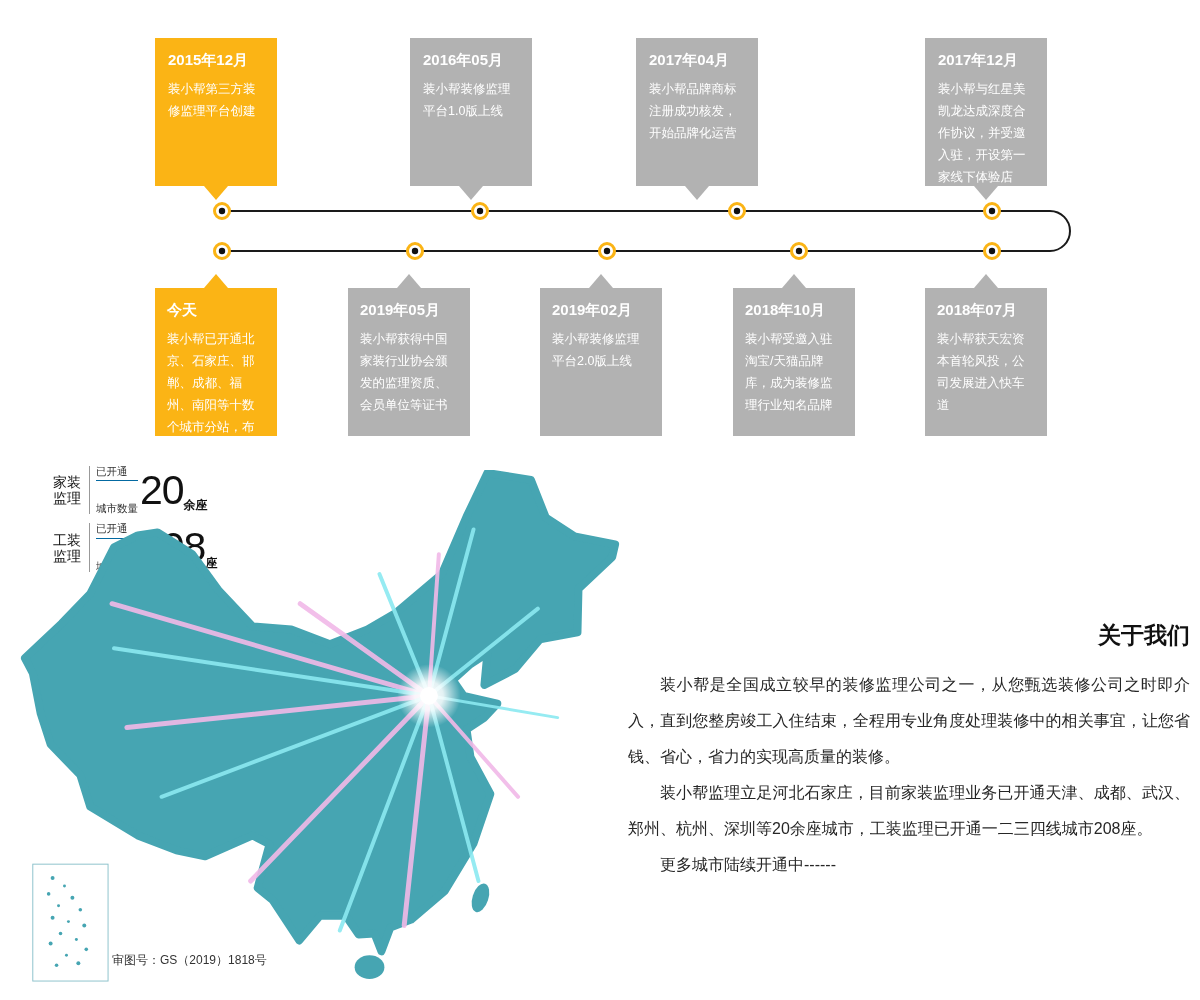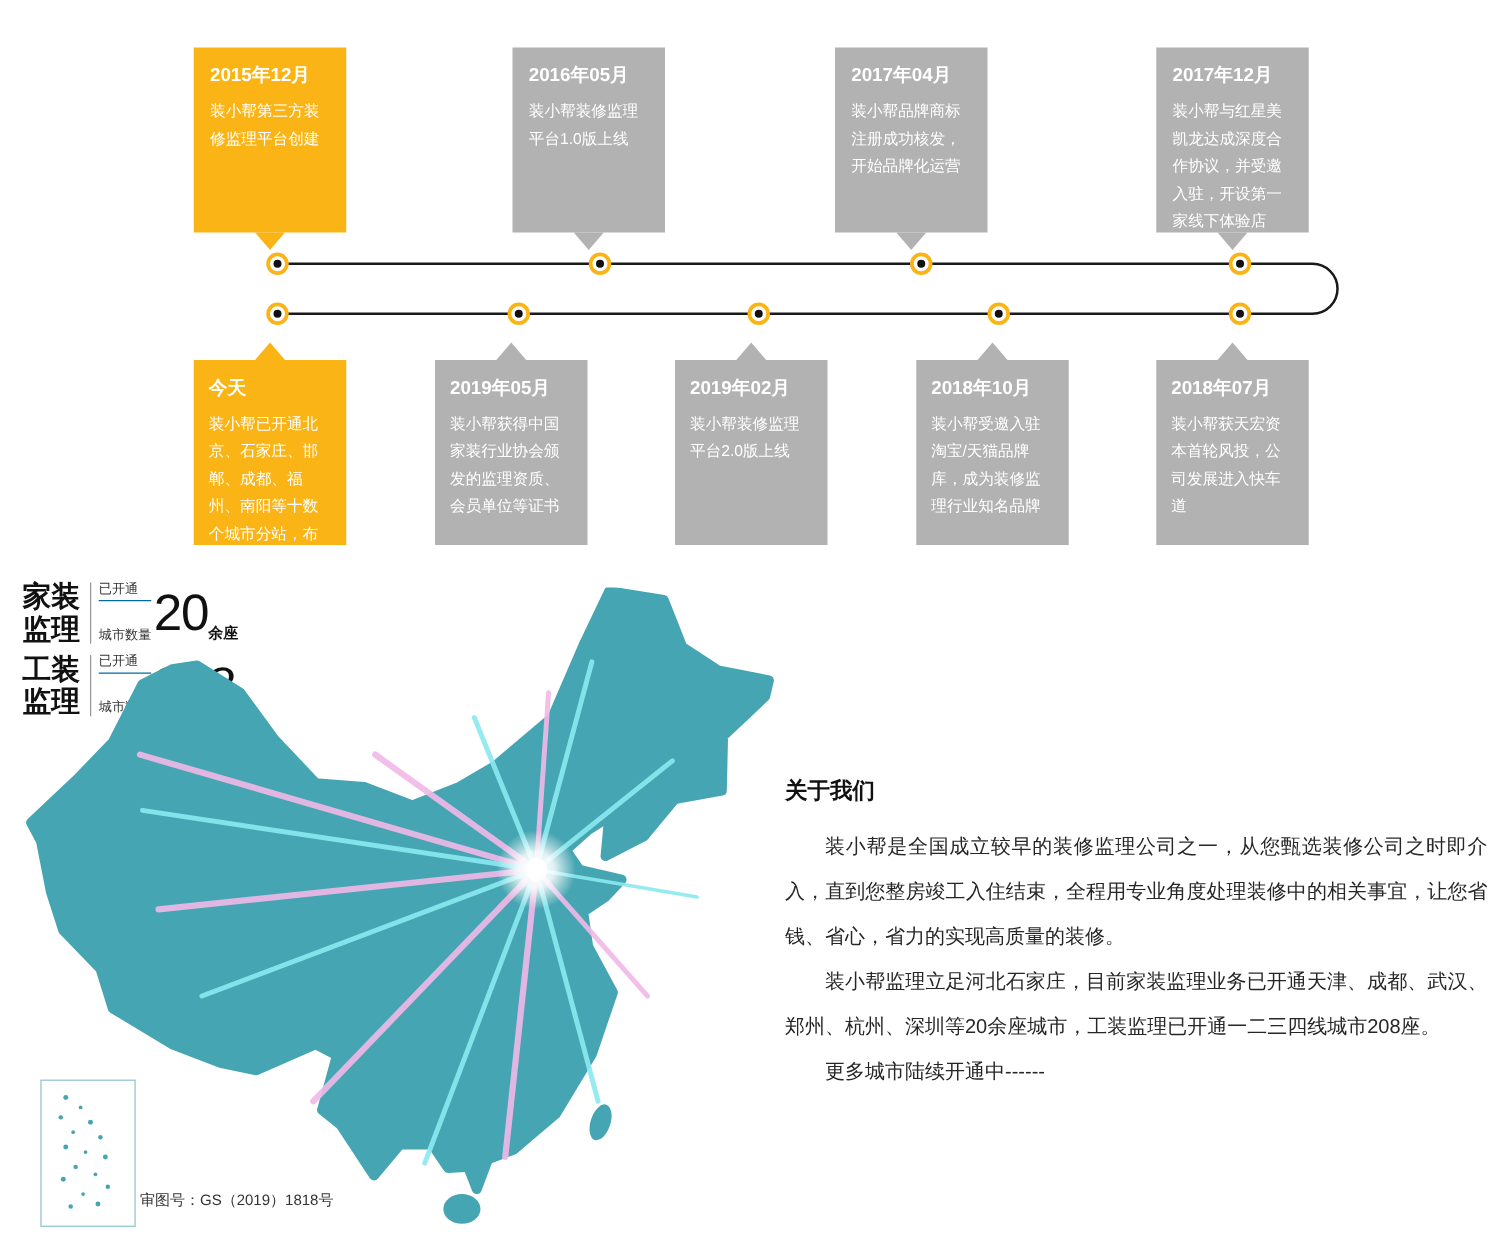--- a/index.html
+++ b/index.html
@@ -25,35 +25,35 @@
   .tri-down { top:100%; border-top:14px solid #B2B2B2; }
   .tri-up { bottom:100%; border-bottom:14px solid #B2B2B2; }
   .highlight .tri-down { border-top-color:#FBB415; }
   .highlight .tri-up { border-bottom-color:#FBB415; }
 
   .timeline-svg { position:absolute; left:0; top:195px; width:1200px; height:80px; }
 
   
   .stats { position:absolute; left:18px; top:464px; }
   .stat-row { display:flex; align-items:center; margin-bottom:5px; }
-  .stat-label { font-size:23px; font-weight:bold; line-height:1.15; color:#111; }
+  .stat-label { font-size:14px; font-weight:normal; line-height:1.15; color:#111;margin-left:35px; }
   .stat-divider { width:1px; background:#999; align-self:stretch; margin:2px 6px 2px 8px; }
   .stat-sub { font-size:10.5px; color:#333; line-height:1.45; }
   .stat-sub .line1 { display:block; border-bottom:1px solid #0369a1; padding-bottom:1px; }
   .stat-sub .line2 { display:block;margin-top:20px; }
   .stat-value { font-size:41px; font-weight:normal; color:#111; line-height:0.85; margin-left:2px; letter-spacing:-1px; }
   .stat-unit { font-size:12px; font-weight:bold; color:#111; align-self:flex-end; margin-bottom:2px; }
 
   
   .map-svg { position:absolute; left:20px; top:470px; width:600px; height:515px; }
   .map-license { position:absolute; left:112px; top:952px; font-size:12px; color:#333; }
 
   
   .about { position:absolute; left:628px; top:620px; width:562px; }
-  .about h2 { font-size:18px; font-weight:bold; color:#111; margin:0 0 16px 0; }
+  .about h2 { font-size:23px; font-weight:bold; color:#111; margin:0 0 16px 0;text-align:right; }
   .about p { font-size:16px; line-height:36px; color:#262626; margin:0; text-align:justify; text-indent:2em; }
 </style>
 </head>
 <body>
 
 <svg class="timeline-svg" viewBox="0 0 1200 80" xmlns="http://www.w3.org/2000/svg">
   <path d="M222,16 H1050 A20,20 0 0 1 1050,56 H222" fill="none" stroke="#1a1a1a" stroke-width="2"></path>
   <g>
     <g>
         <circle cx="222" cy="16" r="7.5" fill="#fff" stroke="#FBB415" stroke-width="3"></circle>
@@ -97,21 +97,21 @@
 <div class="card highlight" style="left:155px">
   <div class="card-date">2015年12月</div>
   <div class="card-text">装小帮第三方装修监理平台创建</div>
   <div class="tri tri-down"></div>
 </div>
 <div class="card" style="left:410px">
   <div class="card-date">2016年05月</div>
   <div class="card-text">装小帮装修监理平台1.0版上线</div>
   <div class="tri tri-down"></div>
 </div>
-<div class="card" style="left:668px">
+<div class="card" style="left:636px">
   <div class="card-date">2017年04月</div>
   <div class="card-text">装小帮品牌商标注册成功核发，开始品牌化运营</div>
   <div class="tri tri-down"></div>
 </div>
 <div class="card" style="left:925px">
   <div class="card-date">2017年12月</div>
   <div class="card-text">装小帮与红星美凯龙达成深度合作协议，并受邀入驻，开设第一家线下体验店</div>
   <div class="tri tri-down"></div>
 </div>
 

